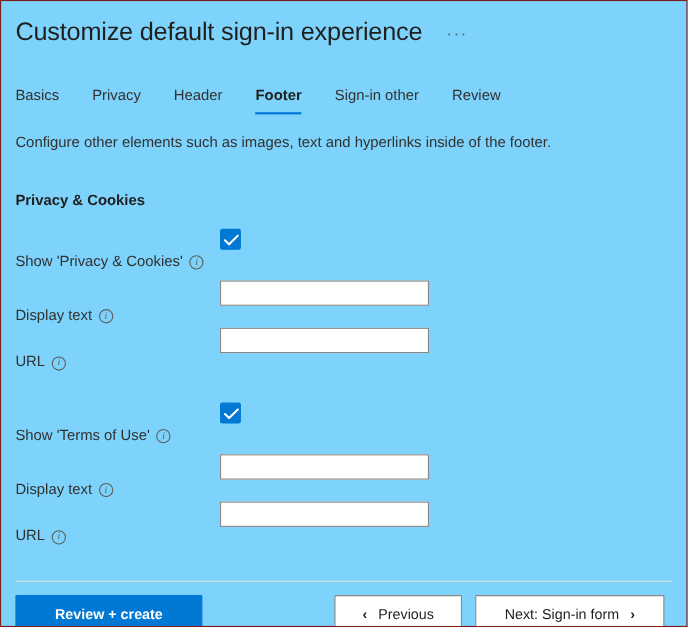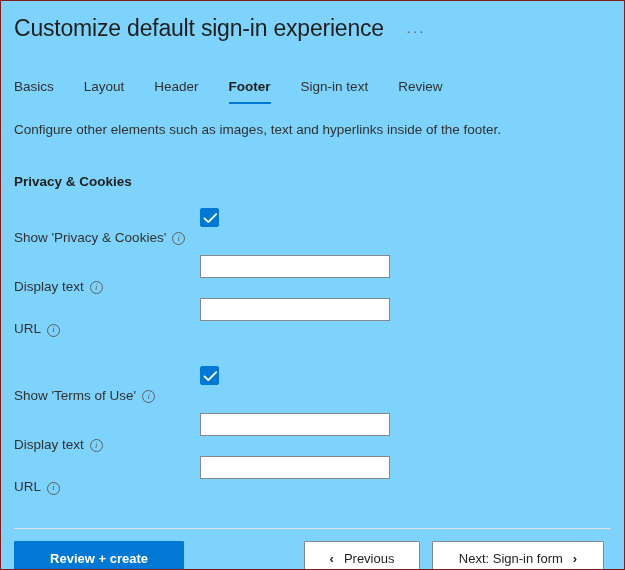--- a/index.html
+++ b/index.html
@@ -238,24 +238,24 @@
 
 <div id="app">
 
   <div class="title-row">
     <div class="page-title">Customize default sign-in experience</div>
     <div class="more-icon">···</div>
   </div>
 
   <div class="tabs">
     <div class="tab">Basics</div>
-    <div class="tab">Layout</div>
+    <div class="tab">Privacy</div>
     <div class="tab">Header</div>
     <div class="tab active">Footer</div>
-    <div class="tab">Sign-in text</div>
+    <div class="tab">Sign-in other</div>
     <div class="tab">Review</div>
   </div>
 
   <div class="description">Configure other elements such as images, text and hyperlinks inside of the footer.</div>
 
   <div class="form">
 
     <div>
       <div class="section-title">Privacy &amp; Cookies</div>
 

